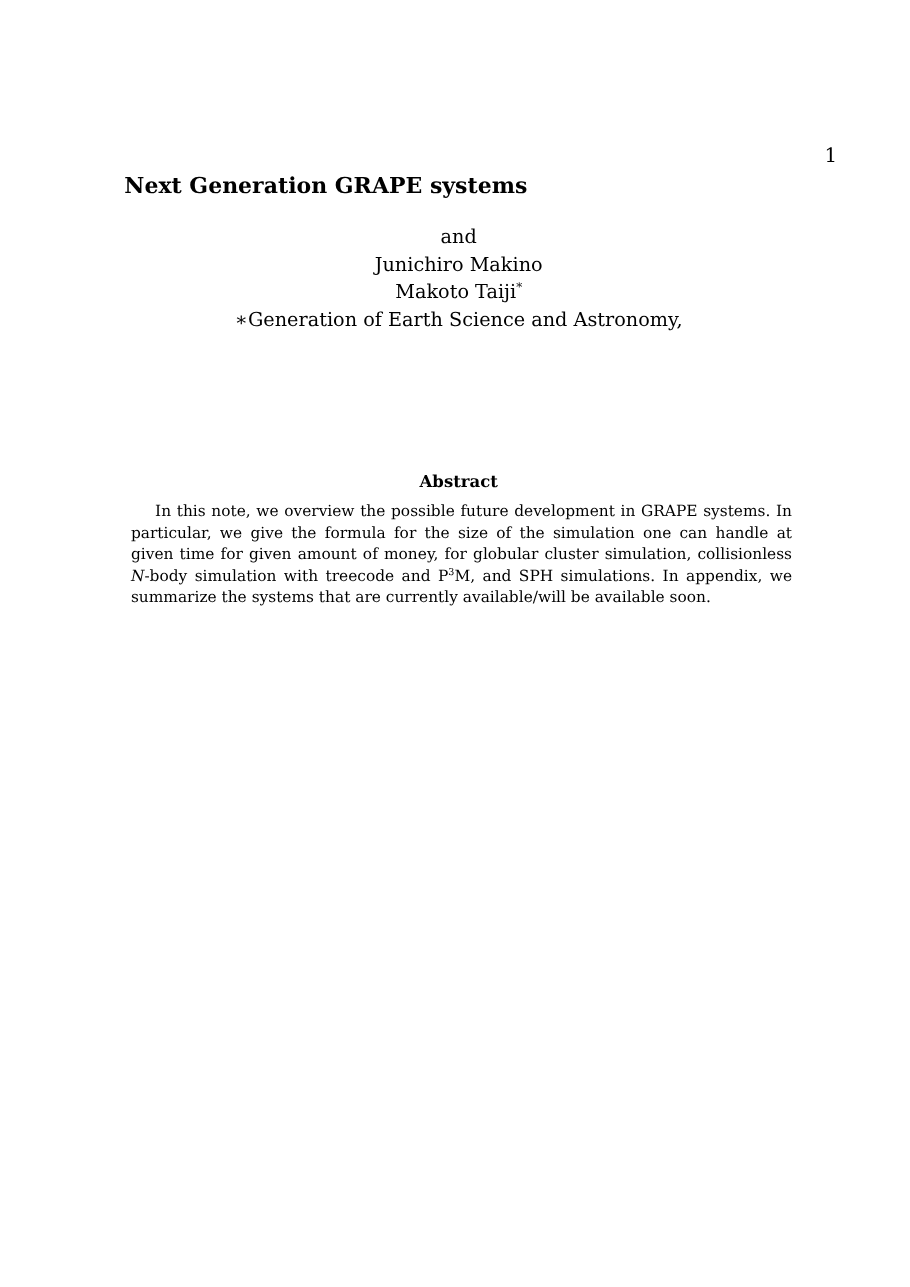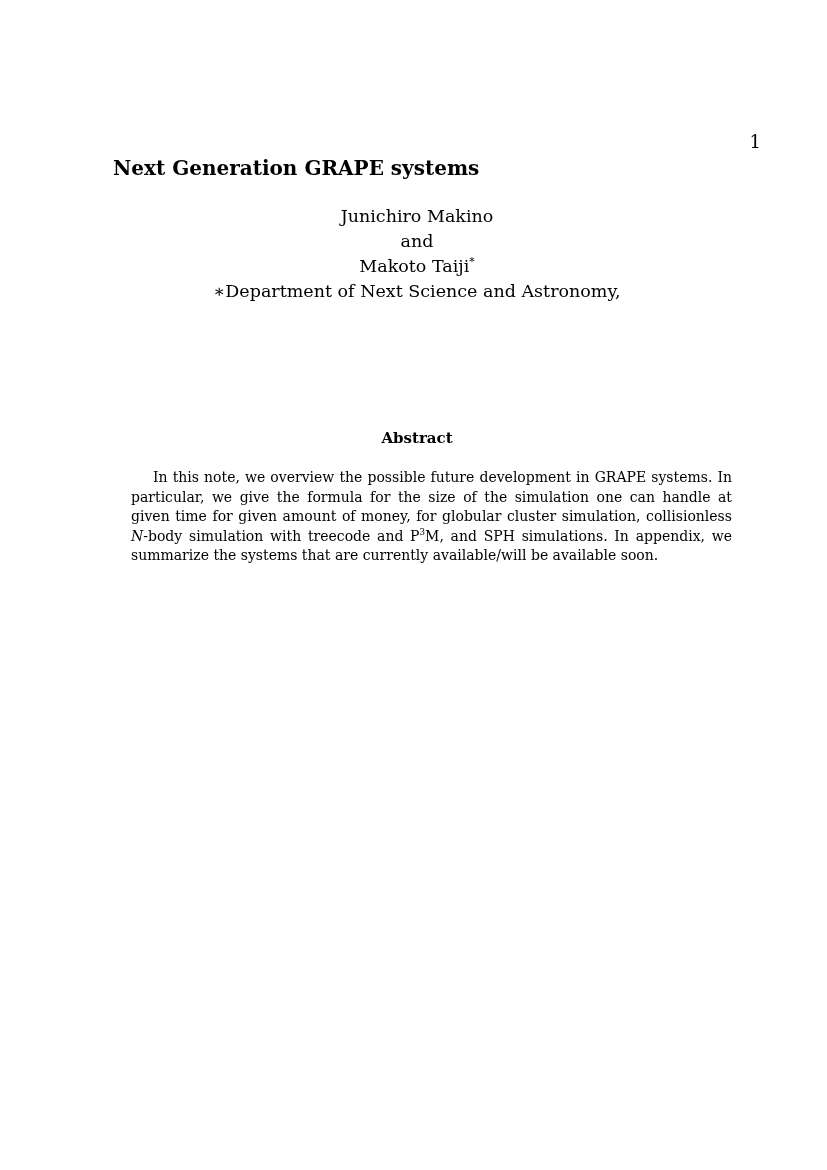--- a/index.html
+++ b/index.html
@@ -52,21 +52,21 @@
     text-align: center;
     font-size: 15px;
     font-weight: 700;
     line-height: 20px;
   }
   .abstract-body {
     position: absolute;
     top: 456px;
     left: 119px;
     width: 601px;
-    margin: 12px;
+    margin: 0;
     text-align: justify;
     text-indent: 22px;
     font-size: 14px;
     line-height: 19.6px;
   }
   .seg-sup {
     vertical-align: super;
     font-size: 0.62em;
     line-height: 0;
   }
@@ -76,22 +76,22 @@
 </style>
 </head>
 <body>
 
 <div class="page">
   <div class="page-number">1</div>
 
   <h1 class="paper-title">Next Generation GRAPE systems</h1>
 
   <div class="author-block">
+      <div><span>and</span></div>
       <div><span>Junichiro Makino</span></div>
-      <div><span>and</span></div>
       <div><span>Makoto Taiji</span><span class="seg-sup">*</span></div>
-      <div><span>∗Department of Next Science and Astronomy,</span></div>
+      <div><span>∗Generation of Earth Science and Astronomy,</span></div>
     </div>
 
   <h2 class="abstract-heading">Abstract</h2>
 
   <p class="abstract-body"><span>In this note, we overview the possible future development in GRAPE systems. In particular, we give the formula for the size of the simulation one can handle at given time for given amount of money, for globular cluster simulation, collisionless </span><span class="seg-italic">N</span><span>-body simulation with treecode and P</span><span class="seg-sup">3</span><span>M, and SPH simulations. In appendix, we summarize the systems that are currently available/will be available soon.</span></p>
 </div>
 
 </body></html>

